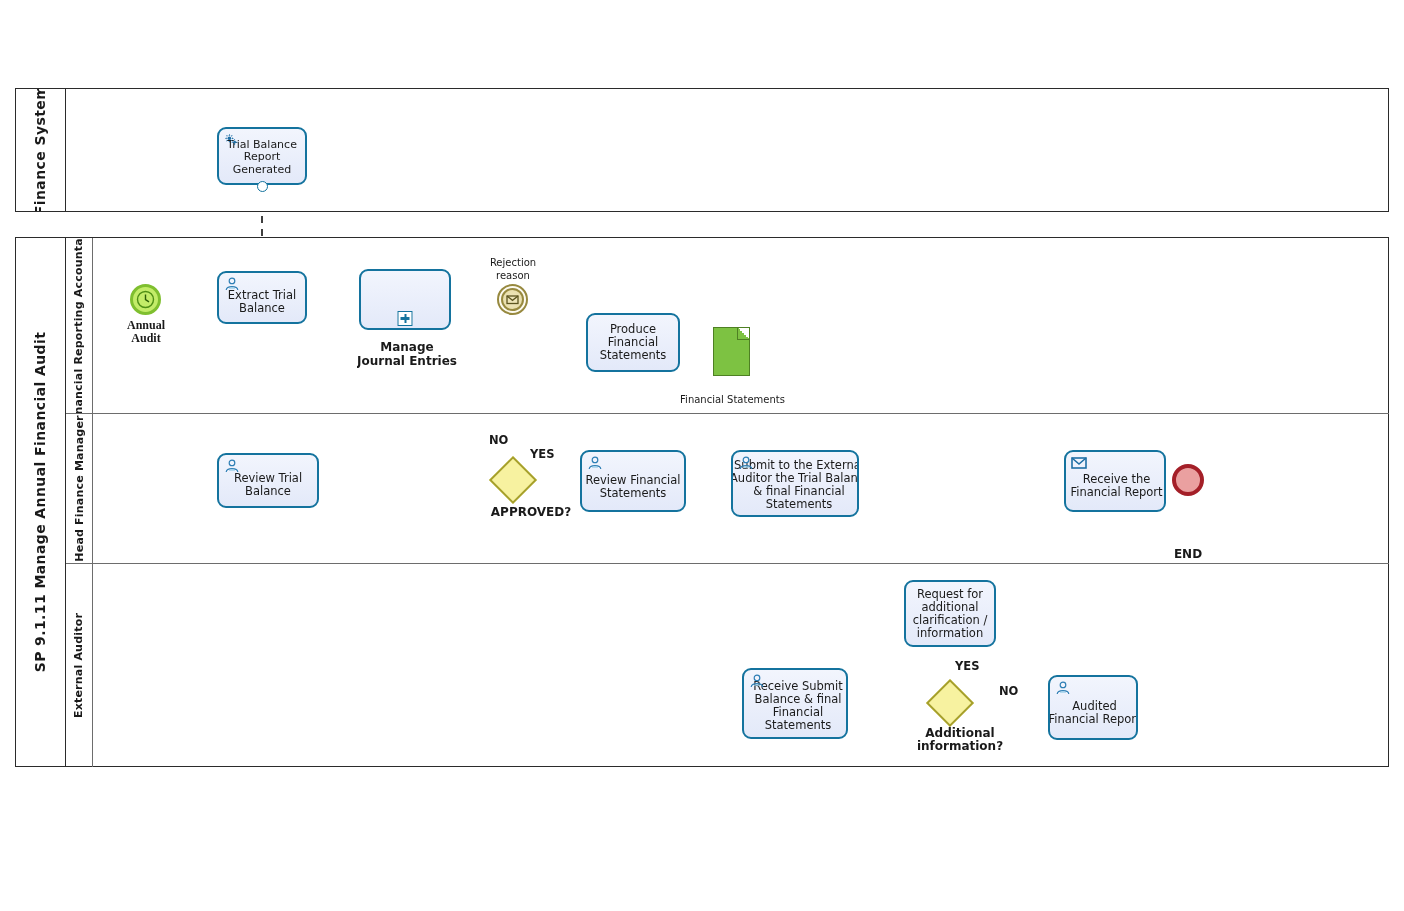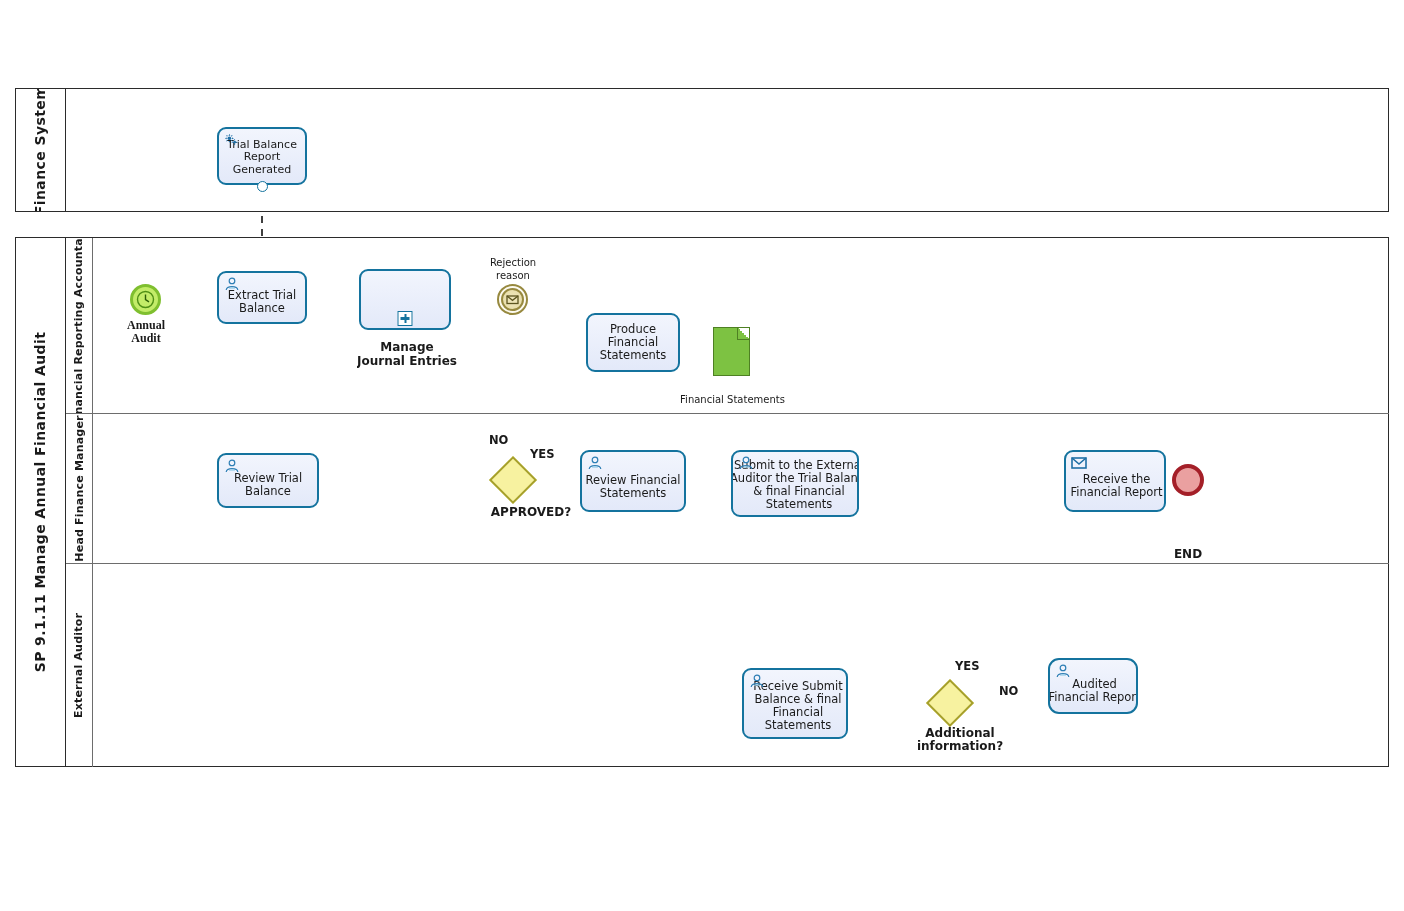--- a/index.html
+++ b/index.html
@@ -281,30 +281,38 @@
       <path d="M4.6 12.6 C5.6 10.4 10.4 10.4 11.4 12.6 Z" fill="#9fd0ea"></path>
     </svg>
     <div class="tlabel" style="white-space:nowrap;padding-top:4px;width:112px;margin-left:6px;">
       <span>Receive Submit</span><br>
       <span>Balance &amp; final</span><br>
       <span>Financial</span><br>
       <span>Statements</span>
     </div>
   </div>
 
+  <div class="task" style="left:904px;top:580px;width:92px;height:67px;">
+    <div class="tlabel" style="white-space:normal;">
+      <span>Request for</span><br>
+      <span>additional</span><br>
+      <span>clarification /</span><br>
+      <span>information</span>
+    </div>
+  </div>
 
   <div class="gw" style="left:933px;top:686px;width:34px;height:34px;"></div>
   <div class="evlabel bold" style="left:880px;top:727px;width:160px;">
     <span>Additional</span><br>
     <span>information?</span>
   </div>
   <div class="flowlabel" style="left:955px;top:659px;">YES</div>
   <div class="flowlabel" style="left:999px;top:684px;">NO</div>
 
-  <div class="task" style="left:1048px;top:658px;width:90px;height:56px;border-radius:11px;">
+  <div class="task" style="left:1048px;top:675px;width:90px;height:65px;">
     <svg class="task-icon" viewBox="0 0 16 15">
       <circle cx="8" cy="4.2" r="3" fill="none" stroke="#2f7fb5" stroke-width="1.3"></circle>
       <path d="M1.8 14 C2.2 9.2 13.8 9.2 14.2 14" fill="none" stroke="#2f7fb5" stroke-width="1.3"></path>
       <path d="M4.6 12.6 C5.6 10.4 10.4 10.4 11.4 12.6 Z" fill="#9fd0ea"></path>
     </svg>
     <div class="tlabel" style="white-space:nowrap;padding-top:10px;width:106px;margin-left:3px;">
       <span>Audited</span><br>
       <span>Financial Report</span>
     </div>
   </div>

